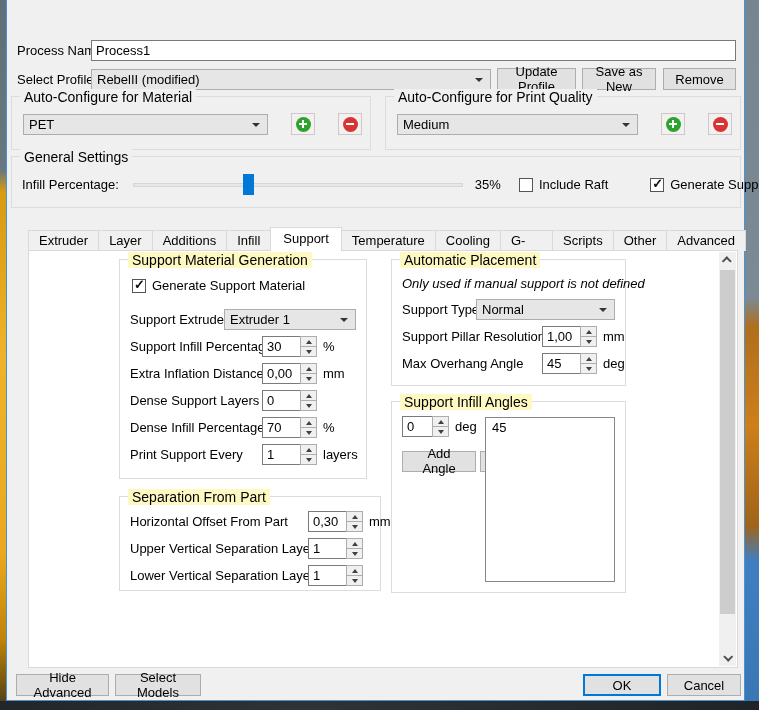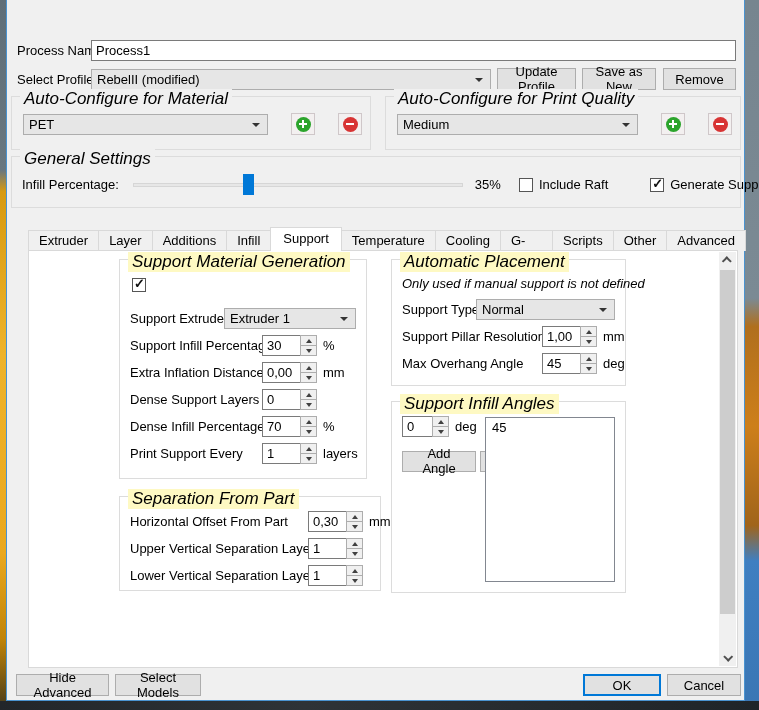--- a/index.html
+++ b/index.html
@@ -31,21 +31,21 @@
   
   .lbl { white-space: nowrap; }
   .textbox { background: #fff; border: 1px solid #7a7a7a; height: 21px; line-height: 19px; padding: 0 4px; font-size: 13px; }
   .combo { position: relative; background: #e6e6e6; border: 1px solid #adadad; height: 21px; line-height: 19px; padding: 0 22px 0 5px;
            white-space: nowrap; overflow: hidden; }
   .combo::after { content: ""; position: absolute; right: 7px; top: 8px; border-left: 4px solid transparent; border-right: 4px solid transparent; border-top: 4px solid #333; }
   .btn { background: #e1e1e1; border: 1px solid #adadad; height: 22px; font-size: 13px; font-family: "Liberation Sans", sans-serif;
          display: inline-flex; align-items: center; justify-content: center; padding: 0 8px; }
   .btn.focused { border: 2px solid #0078d7; }
   .group { position: absolute; border: 1px solid #dcdcdc; }
-  .group > .gtitle { position: absolute; top: -8px; left: 8px; padding: 0 4px; font-size: 17px; background: #f0f0f0; white-space: nowrap; font-style: italic; }
+  .group > .gtitle { position: absolute; top: -8px; left: 8px; padding: 0 4px; font-size: 14px; background: #f0f0f0; white-space: nowrap; }
   .group.on-white > .gtitle { background: #fef9c3; }
   .checkbox { width: 14px; height: 14px; background: #fff; border: 1px solid #555; display: inline-block; position: relative; flex: none; }
   .checkbox.checked::after { content: "✓"; position: absolute; left: 1px; top: -3px; font-size: 13px; font-weight: bold; color: #111; }
   .cb-row { display: flex; align-items: center; gap: 6px; }
 
   
   .spin { display: inline-flex; height: 21px; flex: none; }
   .spin .spin-value { background: #fff; border: 1px solid #7a7a7a; border-right: none; height: 21px; line-height: 19px; padding: 0 4px; flex: 1; overflow: hidden; }
   .spin .spin-btns { width: 17px; display: flex; flex-direction: column; }
   .spin .sb { flex: 1; background: #f0f0f0; border: 1px solid #adadad; display: flex; align-items: center; justify-content: center; }
@@ -220,20 +220,21 @@
     <div class="tab">Advanced</div>
   </div>
 
   <div class="tabpanel">
 
     <div class="group on-white grp-gen">
       <span class="gtitle">Support Material Generation</span>
       <div class="gpad">
         <div class="cb-row">
           <span class="checkbox checked"></span>
+          <span class="lbl">Generate Support Material</span>
         </div>
         <div class="frow">
           <span class="lbl" style="width:94px">Support Extruder</span>
           <div class="combo extruder">Extruder 1</div>
         </div>
         <div class="frow">
           <span class="lbl">Support Infill Percentage</span>
           <span class="spin">
             <span class="spin-value">30</span>
             <span class="spin-btns">

